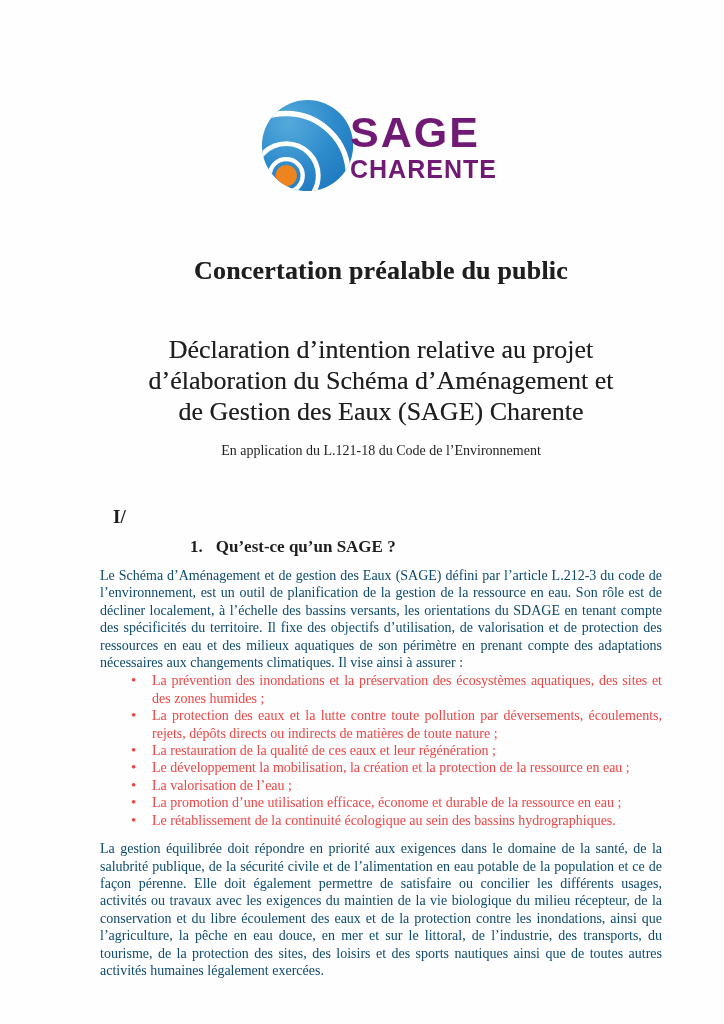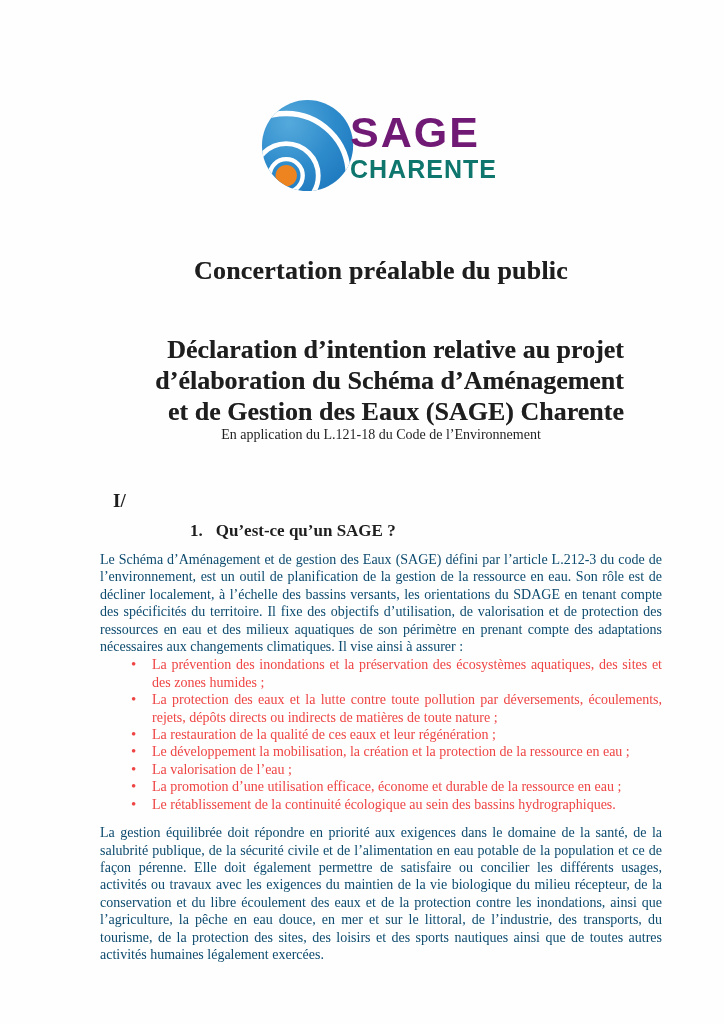--- a/index.html
+++ b/index.html
@@ -16,21 +16,21 @@
   .logo-text { margin-left:-8px; font-family:"Liberation Sans", sans-serif; font-weight:bold; line-height:1; }
   .logo-sage { font-size:43px; letter-spacing:2px; }
   .logo-charente { font-size:25px; letter-spacing:1px; margin-top:3px; }
 
   
   .doc-title {
     margin-top:60px; text-align:center; font-weight:bold; font-size:26px;
     letter-spacing:0.2px; text-shadow:0 0 0.5px rgba(20,20,20,0.5);
   }
   .main-title {
-    margin:48px auto 0; width:486px; text-align:right; font-weight:bold;
+    margin:48px auto 16px; width:486px; text-align:center; font-weight:normal;
     font-size:26px; line-height:31px; text-shadow:0 0 0.5px rgba(20,20,20,0.5);
   }
   .legal-ref { text-align:center; font-size:14px; }
 
   .section-heading {
     margin-top:47px; padding-left:13px; font-size:19px; font-weight:bold;
     display:flex; align-items:baseline;
   }
   .section-numeral { width:24px; flex:0 0 auto; }
   .section-title {
@@ -80,21 +80,21 @@
         <circle cx="48" cy="49" r="47" fill="url(#globeGrad)"></circle>
         <g clip-path="url(#globeClip)">
           <circle cx="26" cy="80" r="17" fill="none" stroke="#ffffff" stroke-width="4.5"></circle>
           <circle cx="26" cy="80" r="33" fill="none" stroke="#ffffff" stroke-width="5"></circle>
           <circle cx="26" cy="80" r="64" fill="none" stroke="#ffffff" stroke-width="5.5"></circle>
           <circle cx="26" cy="80" r="11" fill="#EE8420"></circle>
         </g>
       </svg>
       <div class="logo-text">
         <div class="logo-sage" style="color:#701a75;">SAGE</div>
-        <div class="logo-charente" style="color:#0f766e;">CHARENTE</div>
+        <div class="logo-charente" style="color:#701a75;">CHARENTE</div>
       </div>
     </div>
 
     <h1 class="doc-title">Concertation préalable du public</h1>
 
     <h2 class="main-title">Déclaration d’intention relative au projet d’élaboration du Schéma d’Aménagement et de Gestion des Eaux (SAGE) Charente</h2>
 
     <div class="legal-ref">En application du L.121-18 du Code de l’Environnement</div>
 
     <div class="section-heading">

